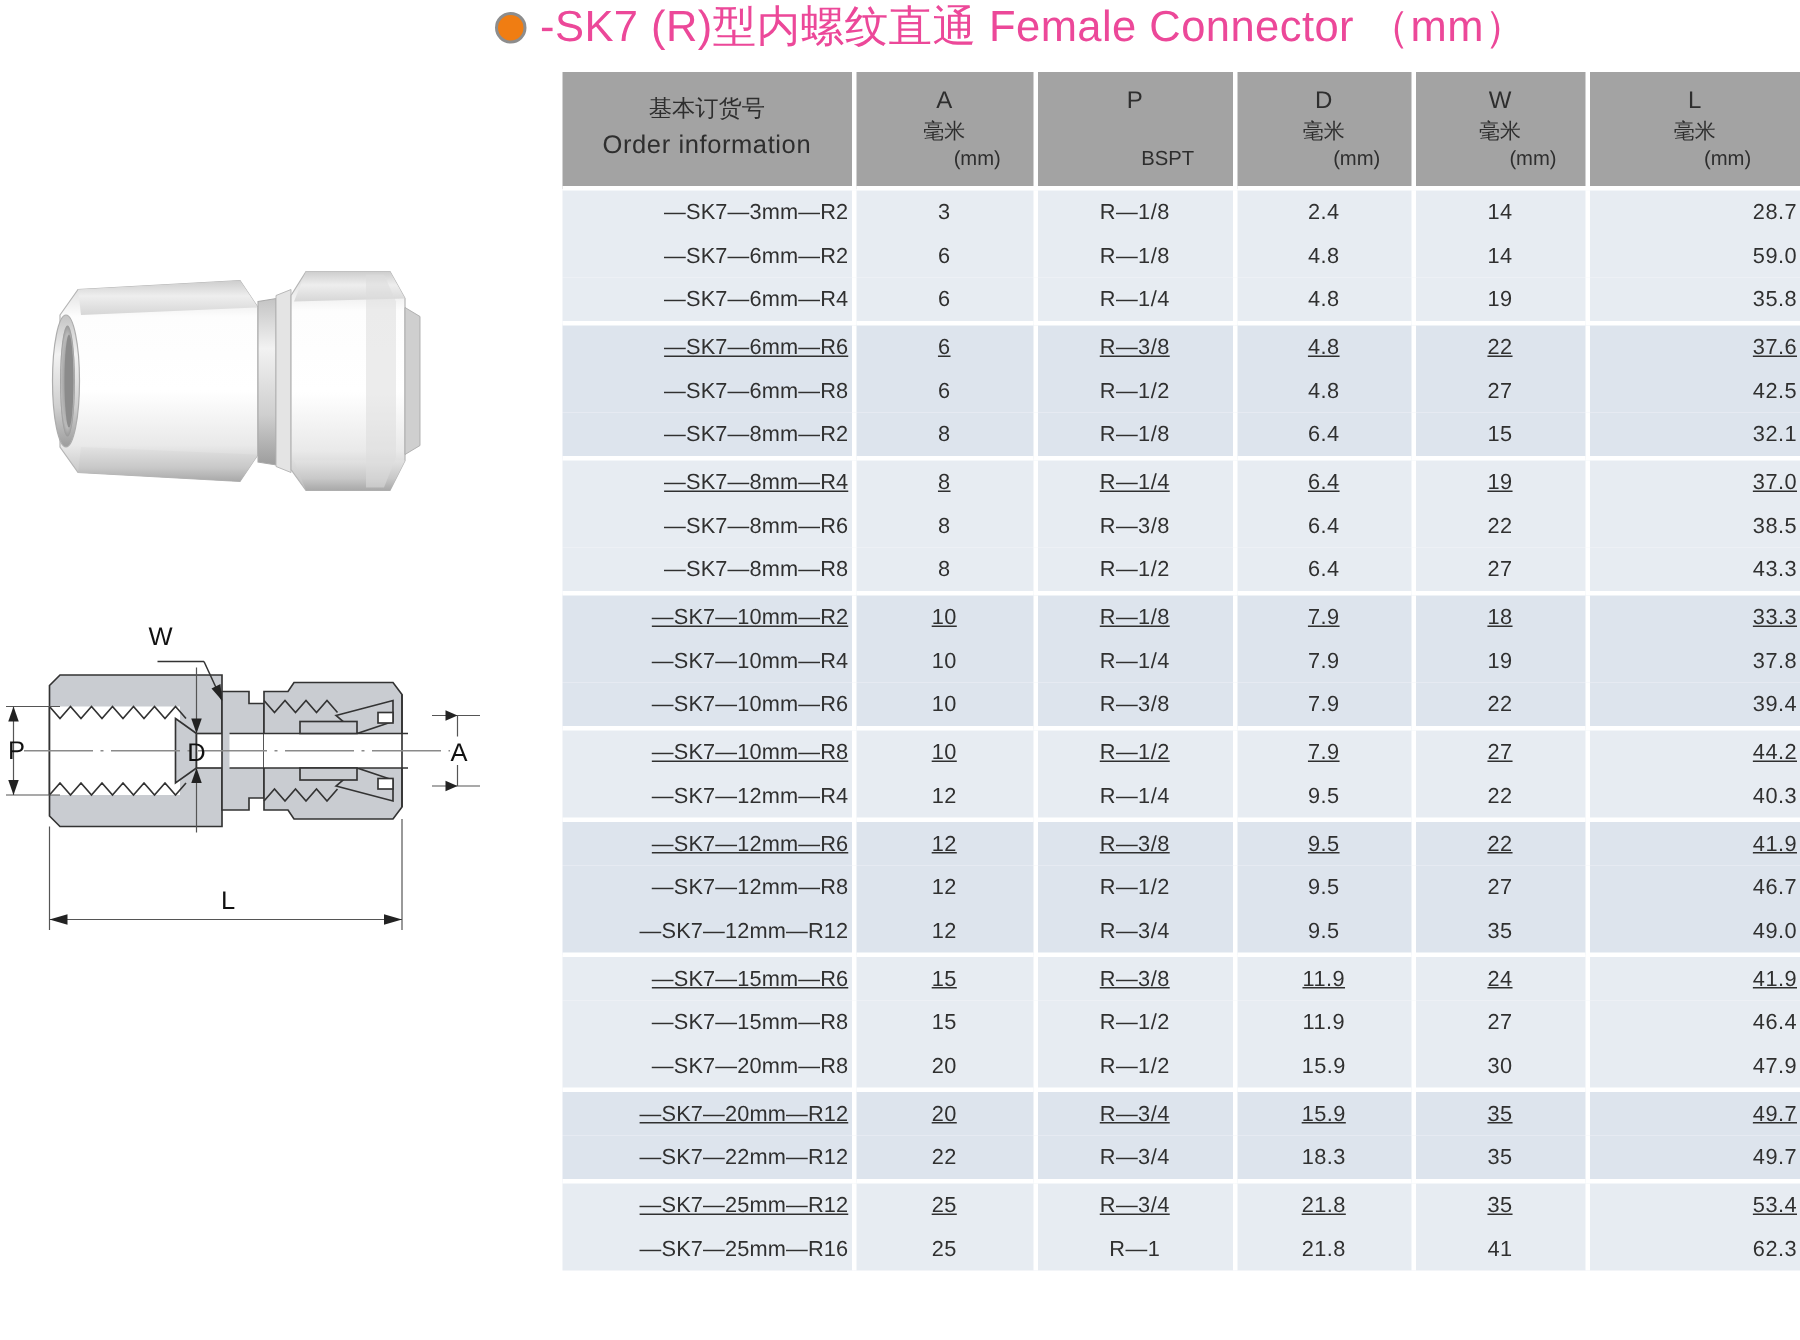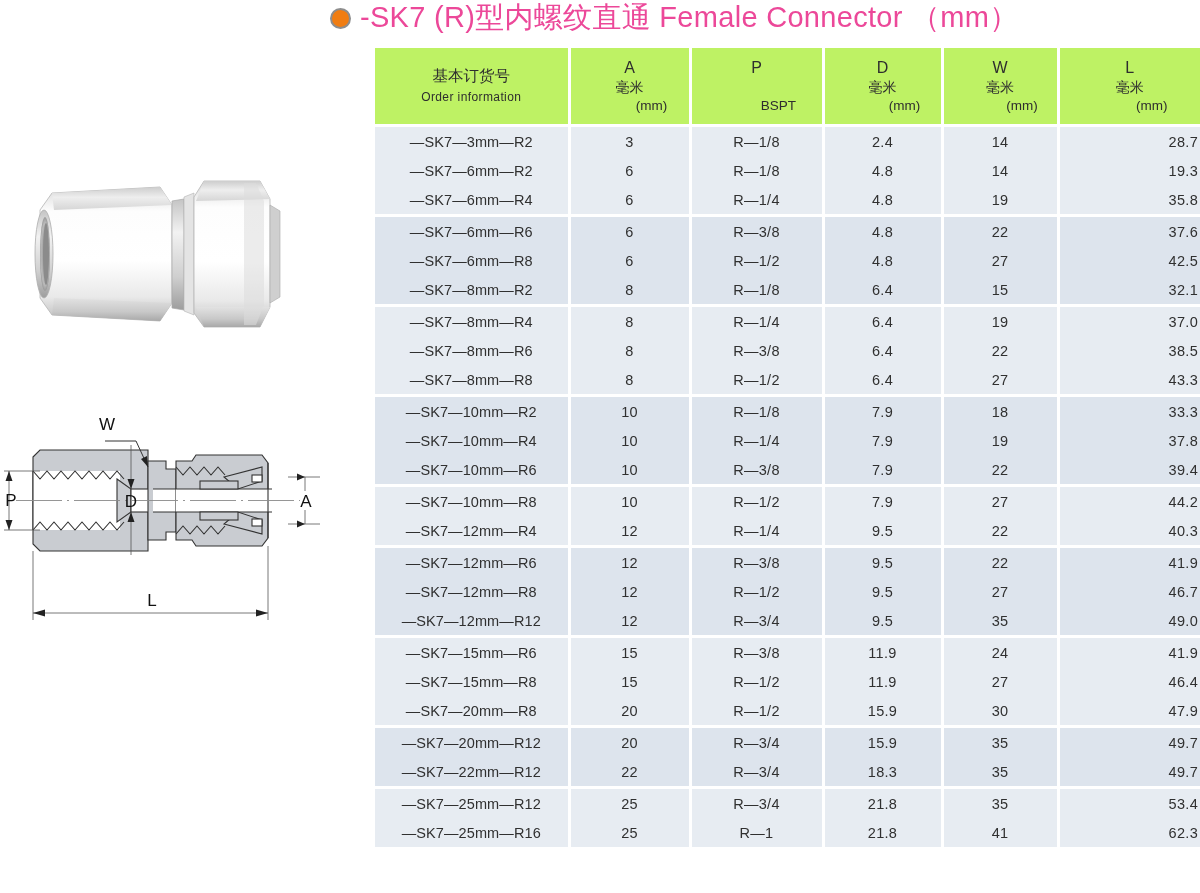--- a/index.html
+++ b/index.html
@@ -73,50 +73,50 @@
     background: #ffffff;
   }
   #spec-table col.c-order { width: 194px; }
   #spec-table col.c-a     { width: 121px; }
   #spec-table col.c-p     { width: 133px; }
   #spec-table col.c-d     { width: 119px; }
   #spec-table col.c-w     { width: 116px; }
   #spec-table col.c-l     { width: 142px; }
 
   #spec-table th {
-    background: #bef264;
+    background: #a3a3a3;
     border-right: 3px solid #ffffff;
     border-bottom: 3px solid #ffffff;
     padding: 9px 2px 10px 2px;
     font-weight: 400;
     color: #2e2e2e;
     vertical-align: middle;
     line-height: 1.32;
   }
   #spec-table th:last-child { border-right: none; }
   .th-sym   { font-size: 16px; display: block; }
   .th-cn    { font-size: 14px; display: block; }
   .th-unit  { font-size: 13.5px; display: block; margin-left: 44px; }
   .th-order-cn { font-size: 15.5px; display: block; margin-bottom: 3px; }
-  .th-order-en { font-size: 12px; display: block; letter-spacing: .4px; text-align: center; }
+  .th-order-en { font-size: 17px; display: block; letter-spacing: .4px; text-align: center; }
 
   #spec-table td {
     background: #e7ecf2;
     border-right: 3px solid #ffffff;
     padding: 5px 2px 5px 2px;
     text-align: center;
     font-size: 14.5px;
     color: #303030;
     letter-spacing: .3px;
     height: 19px;
   }
   #spec-table td:last-child { border-right: none; text-align: right; }
-  #spec-table tr.grp-start td { border-top: 3px solid #ffffff; }
+  #spec-table tr.grp-start td { border-top: 3px solid #ffffff; text-decoration: underline; }
   #spec-table tr.alt td { background: #dde4ed; }
-  #spec-table td.order { letter-spacing: .1px; }
+  #spec-table td.order { letter-spacing: .1px; text-align: right; }
 </style>
 </head>
 <body>
 
 <div id="title-bar">
   <span id="title-bullet"></span>
   <span id="title-text">-SK7 (R)型内螺纹直通  Female  Connector （mm）</span>
 </div>
 
 <div id="photo-wrap">
@@ -311,21 +311,21 @@
         <td>2.4</td>
         <td>14</td>
         <td>28.7</td>
       </tr>
       <tr>
         <td class="order">—SK7—6mm—R2</td>
         <td>6</td>
         <td>R—1/8</td>
         <td>4.8</td>
         <td>14</td>
-        <td>19.3</td>
+        <td>59.0</td>
       </tr>
       <tr>
         <td class="order">—SK7—6mm—R4</td>
         <td>6</td>
         <td>R—1/4</td>
         <td>4.8</td>
         <td>19</td>
         <td>35.8</td>
       </tr>
       <tr class="grp-start alt">

